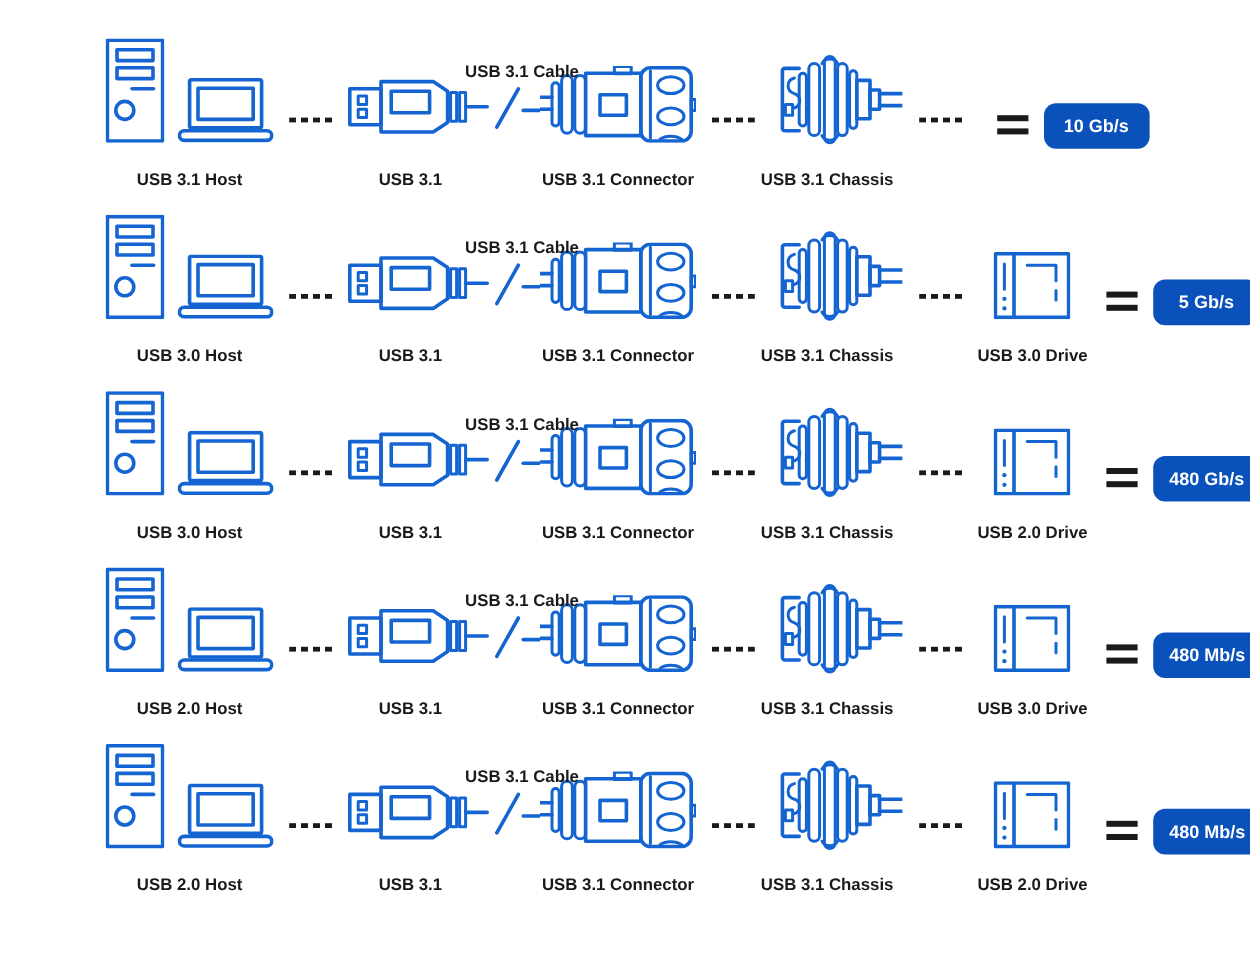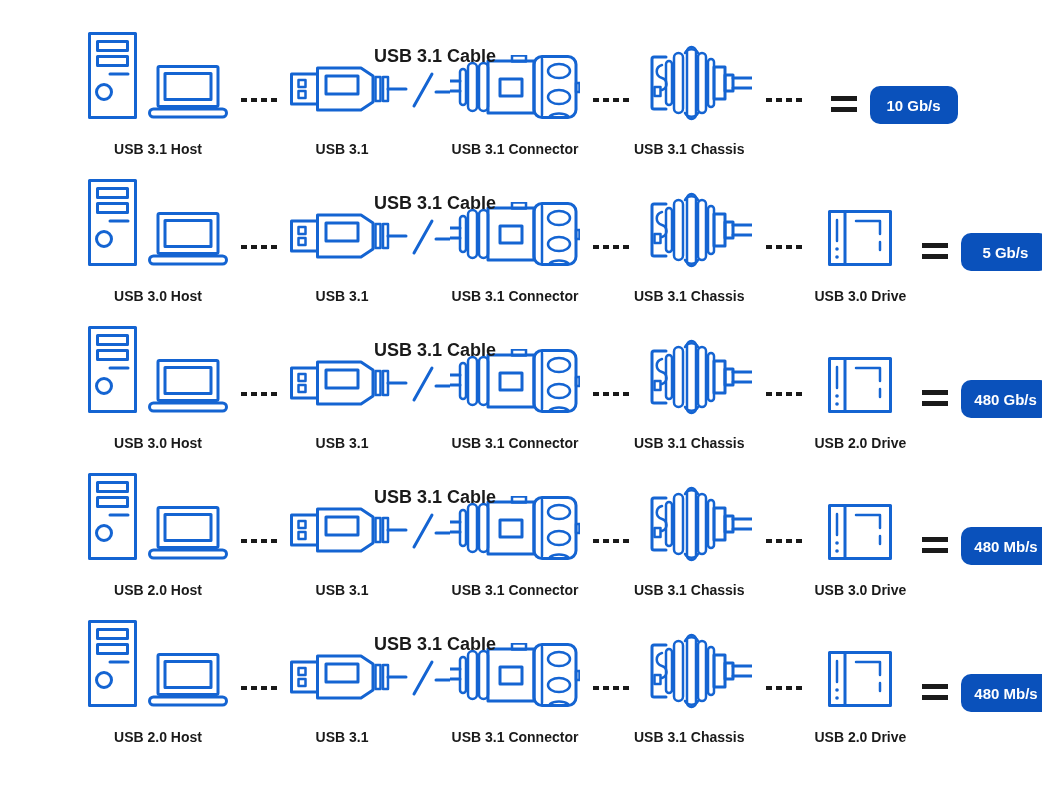--- a/index.html
+++ b/index.html
@@ -9,21 +9,21 @@
   .row{height:147px;display:flex;align-items:flex-end;padding-left:88px;box-sizing:border-box;}
   .group{display:flex;flex-direction:column;align-items:center;}
   .icon-wrap{display:flex;align-items:flex-end;height:90px;}
   .glabel{margin-top:23px;height:15px;line-height:15px;font-size:14px;font-weight:bold;color:#1a1a1a;white-space:nowrap;text-align:center;}
   .host-group .icon-wrap svg{display:block;}
   .host-group .laptop{margin-left:11px;}
   .dash-sep{width:36px;height:4px;margin:0 13px 55px 13px;flex:none;
     background:repeating-linear-gradient(90deg,#1a1a1a 0 6px,transparent 6px 10px);}
   .cable-pair{position:relative;display:flex;align-items:flex-end;}
   .cable-label{position:absolute;bottom:90px;left:0;width:100%;text-align:center;
-    font-size:18px;font-weight:bold;color:#1a1a1a;white-space:nowrap;}
+    font-size:14px;font-weight:bold;color:#1a1a1a;white-space:nowrap;}
   .plug-group .glabel{transform:translateX(-28px);}
   .chassis-group .glabel{transform:translateX(-8px);}
   .plug-svg{margin-bottom:3px;}
   .chassis-svg{margin-bottom:-4px;}
   .equals{display:flex;flex-direction:column;align-self:flex-end;margin:0 0 45px 16px;flex:none;}
   .equals .bar{width:26px;height:5px;background:#1a1a1a;}
   .equals .bar + .bar{margin-top:6px;}
   .badge{align-self:flex-end;margin:0 0 33px 13px;flex:none;min-width:62px;height:38px;
     background:#0a51bb;border-radius:10px;color:#ffffff;font-size:15px;font-weight:bold;
     display:flex;align-items:center;justify-content:center;padding:0 13px;white-space:nowrap;}

